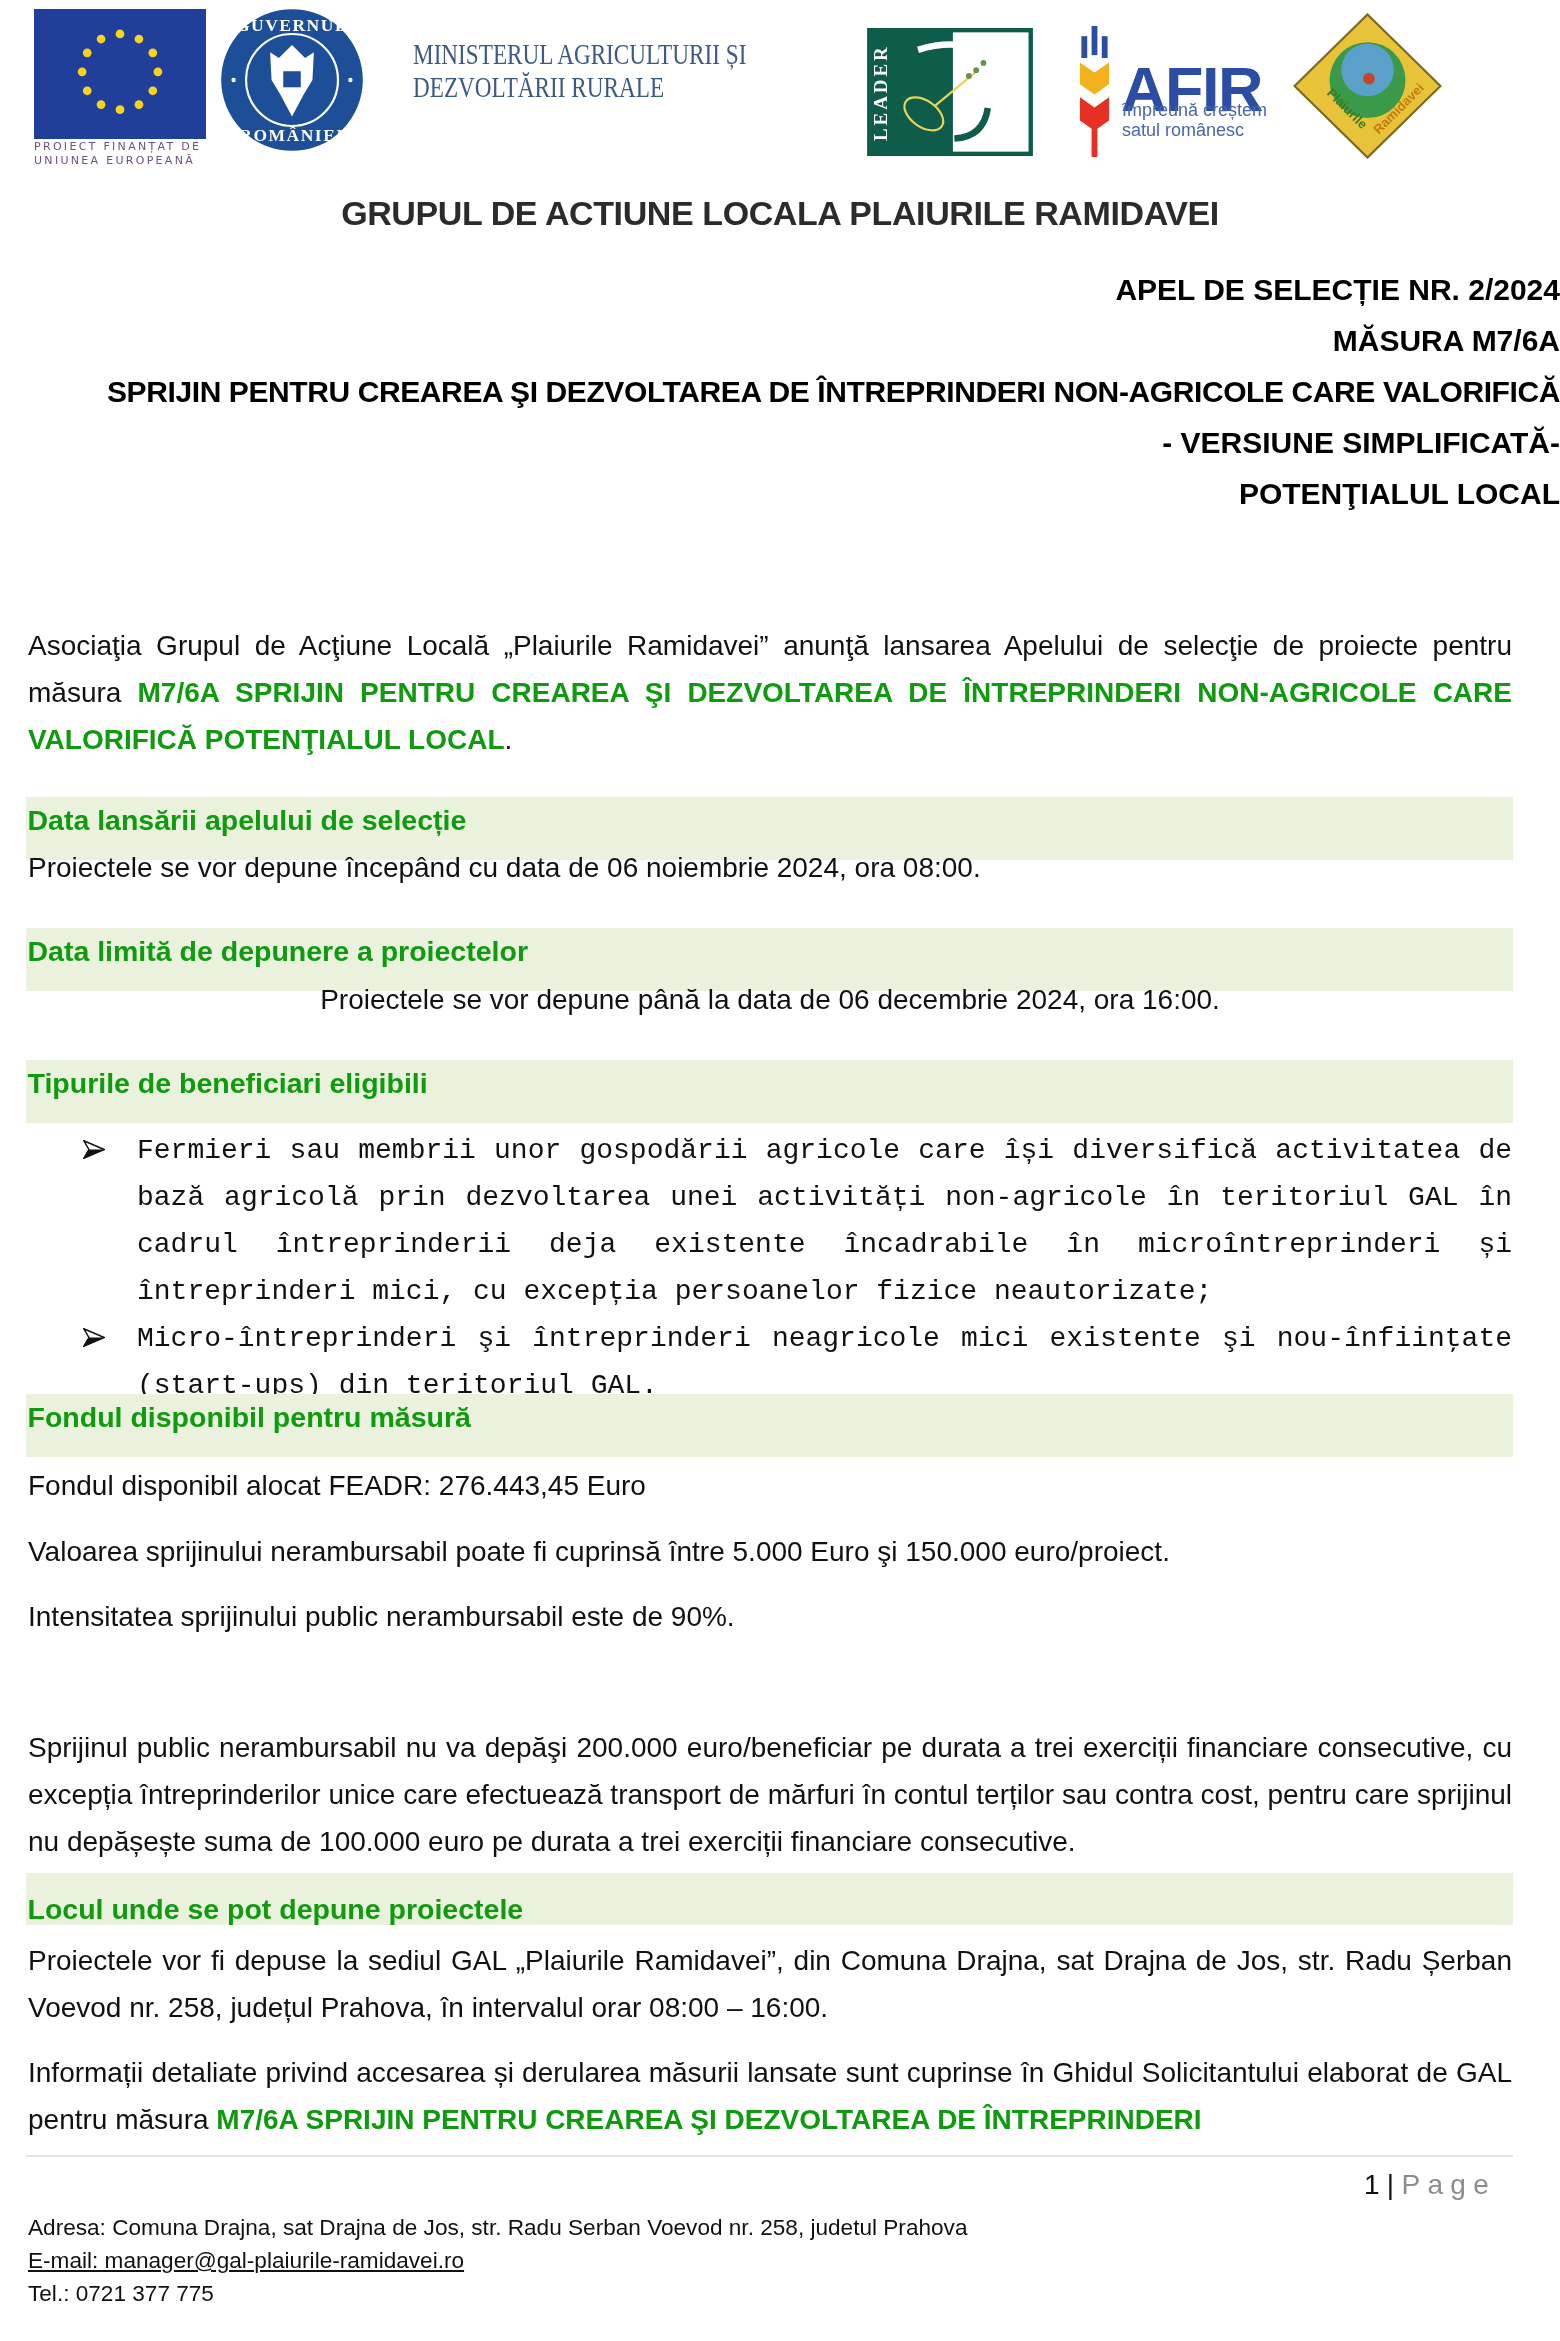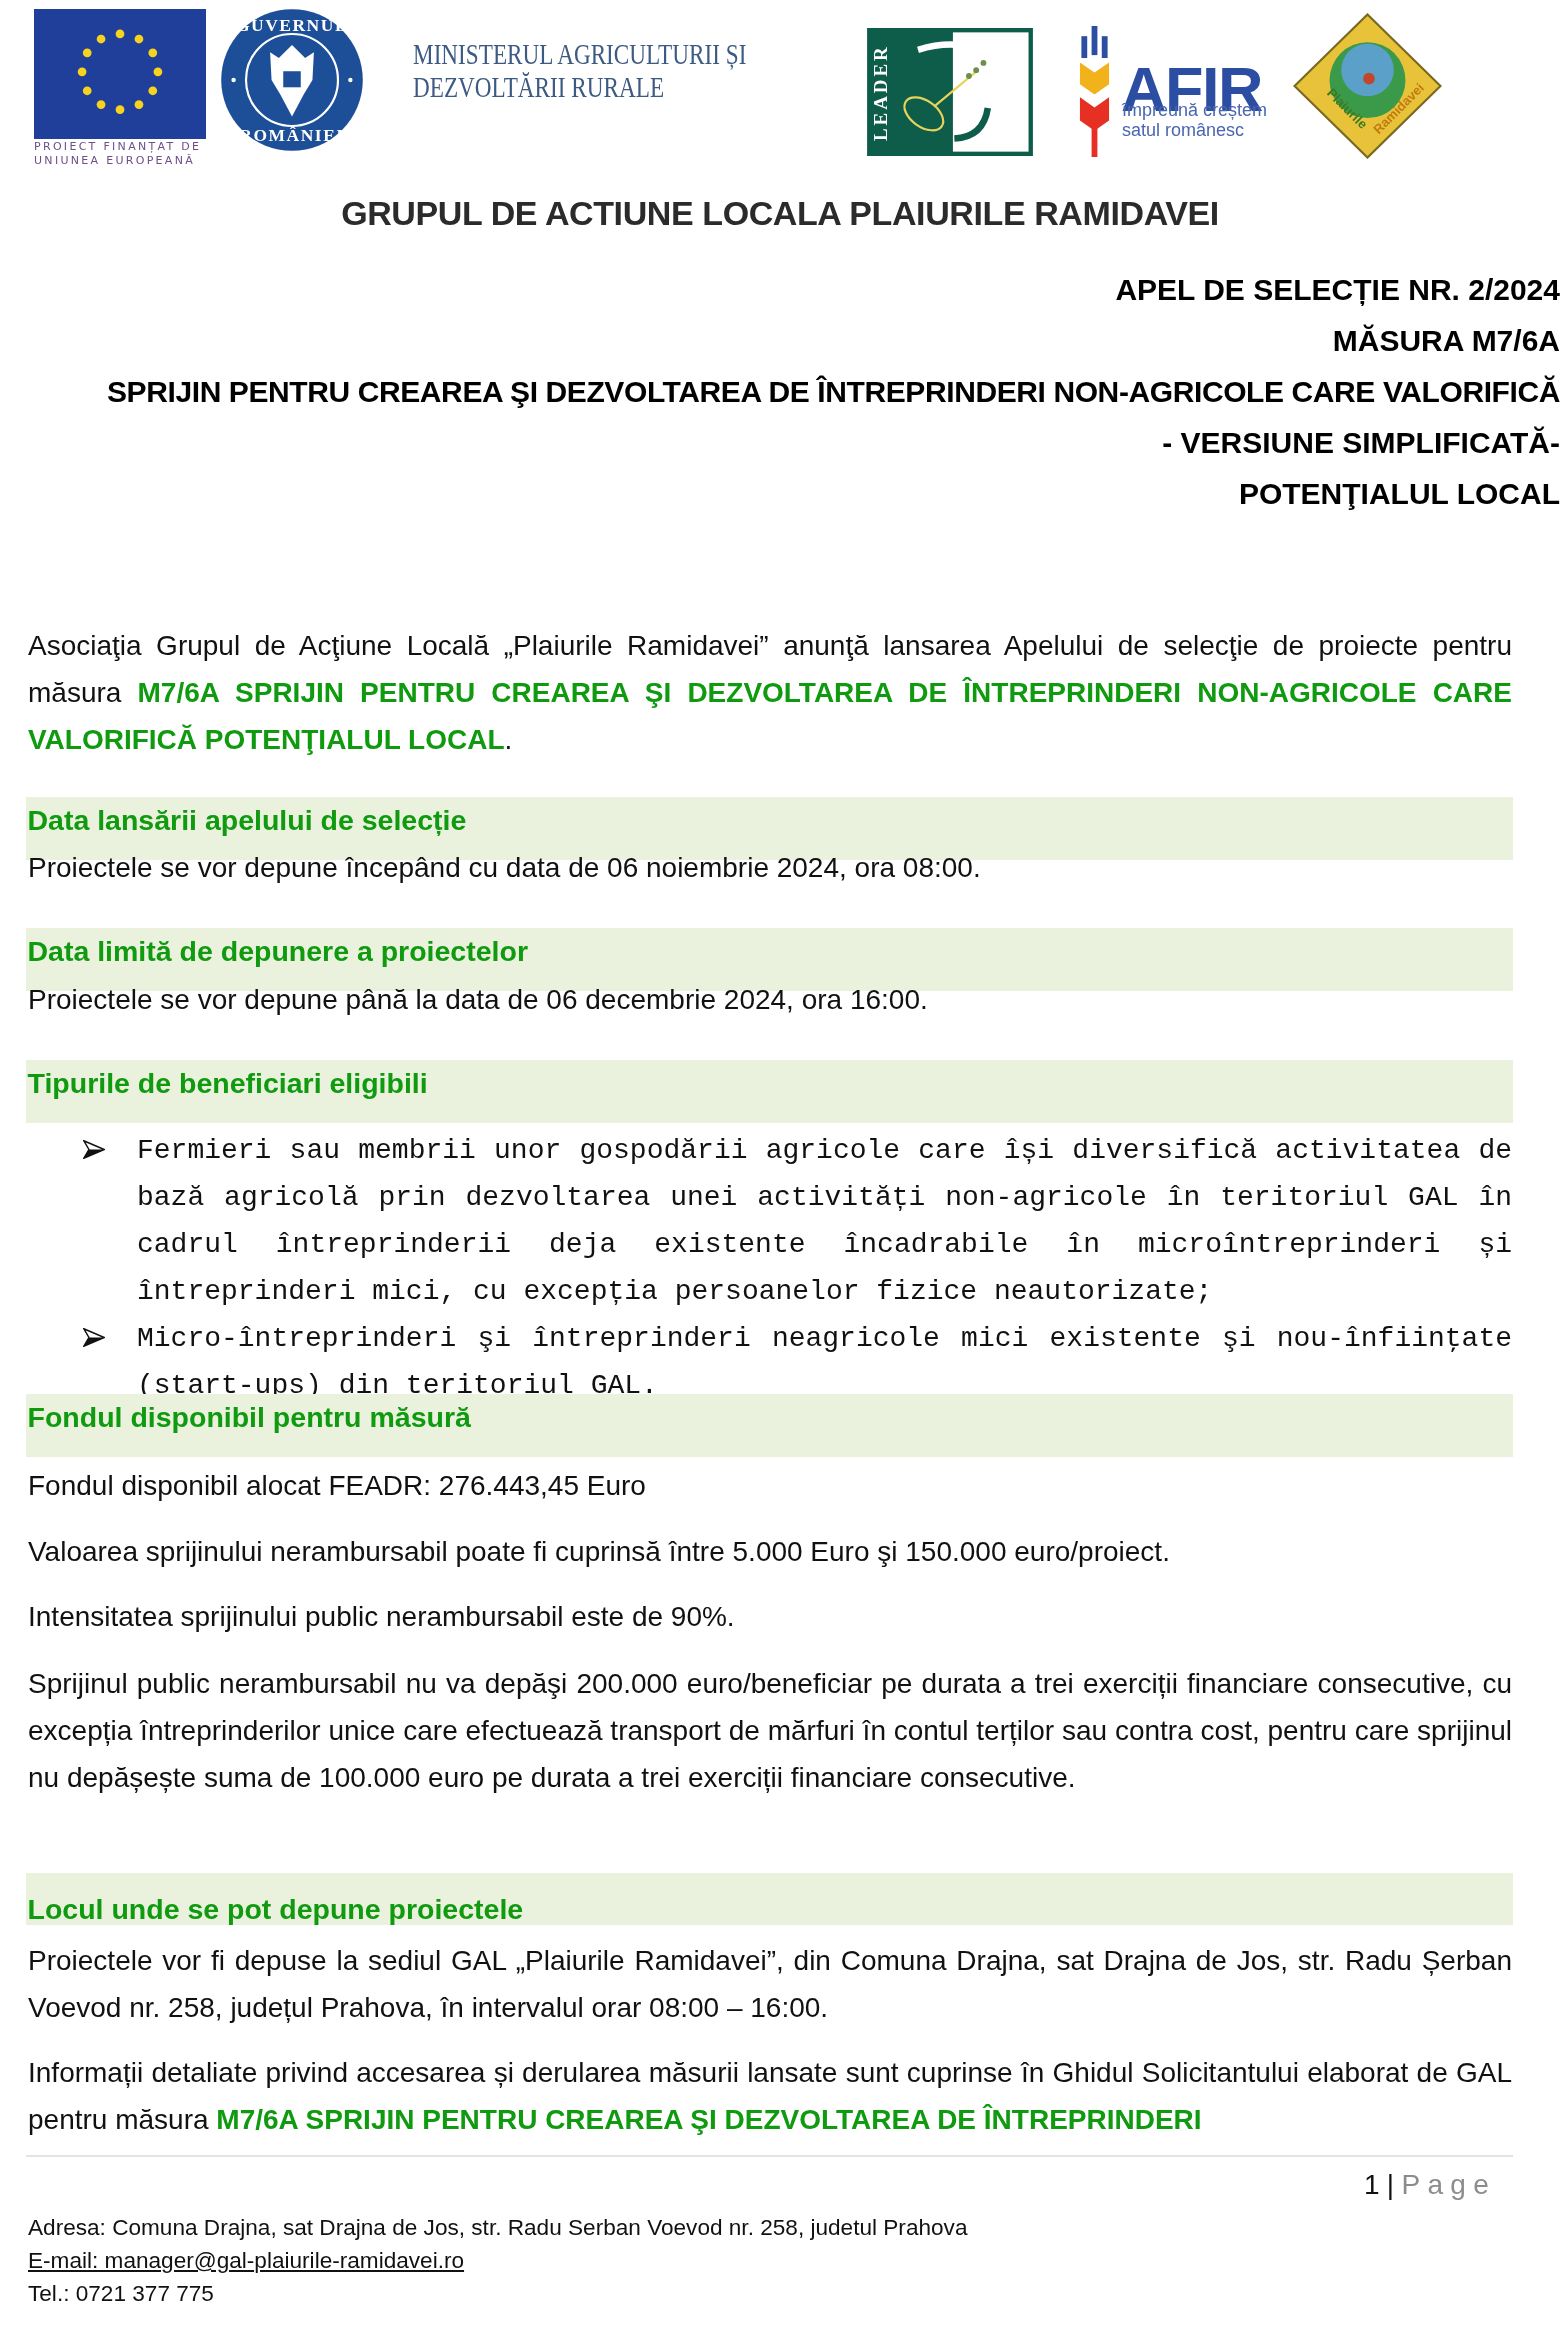--- a/index.html
+++ b/index.html
@@ -148,21 +148,21 @@
 </div>
 
 <div class="abs section-band" style="top:797px;">
   <div class="section-head">Data lansării apelului de selecție</div>
 </div>
 <div class="abs content line" style="top:844px;">Proiectele se vor depune începând cu data de 06 noiembrie 2024, ora 08:00.</div>
 
 <div class="abs section-band" style="top:928px;">
   <div class="section-head">Data limită de depunere a proiectelor</div>
 </div>
-<div class="abs content line" style="top:976px;">Proiectele se vor depune până la data de 06 decembrie 2024, ora 16:00.</div>
+<div class="abs content line" style="top:976px;text-align:center;">Proiectele se vor depune până la data de 06 decembrie 2024, ora 16:00.</div>
 
 <div class="abs section-band" style="top:1060px;">
   <div class="section-head">Tipurile de beneficiari eligibili</div>
 </div>
 <div class="abs bullets" style="top:1127px;">
   <div class="bullet-row">
     <svg class="arrow" viewBox="0 0 30 26">
       <path d="M1 1 L29 13 L1 25 L8 13 Z" fill="#fff" stroke="#111" stroke-width="2"></path>
       <path d="M1 25 L29 13 L8 13 Z" fill="#111"></path>
     </svg>
@@ -176,21 +176,21 @@
     <span>Micro-întreprinderi şi întreprinderi neagricole mici existente şi nou-înfiinţate (start-ups) din teritoriul GAL.</span>
   </div>
 </div>
 
 <div class="abs section-band" style="top:1394px;">
   <div class="section-head">Fondul disponibil pentru măsură</div>
 </div>
 <div class="abs content line" style="top:1462px;">Fondul disponibil alocat FEADR: 276.443,45 Euro</div>
 <div class="abs content line" style="top:1528px;">Valoarea sprijinului nerambursabil poate fi cuprinsă între 5.000 Euro şi 150.000 euro/proiect.</div>
 <div class="abs content line" style="top:1593px;">Intensitatea sprijinului public nerambursabil este de 90%.</div>
-<div class="abs content" style="top:1660px;">
+<div class="abs content" style="top:1724px;">
   <p class="para">Sprijinul public nerambursabil nu va depăşi 200.000 euro/beneficiar pe durata a trei exerciții financiare consecutive, cu excepția întreprinderilor unice care efectuează transport de mărfuri în contul terților sau contra cost, pentru care sprijinul nu depășește suma de 100.000 euro pe durata a trei exerciții financiare consecutive.</p>
 </div>
 
 <div class="abs section-band" style="top:1873px; height:52px;">
   <div class="section-head" style="line-height:55px;padding-top:8.8px;">Locul unde se pot depune proiectele</div>
 </div>
 <div class="abs content" style="top:1937px;">
   <p class="para">Proiectele vor fi depuse la sediul GAL „Plaiurile Ramidavei”, din Comuna Drajna, sat Drajna de Jos, str. Radu Șerban Voevod nr. 258, județul Prahova, în intervalul orar 08:00 – 16:00.</p>
 </div>
 <div class="abs content" style="top:2049px;">

